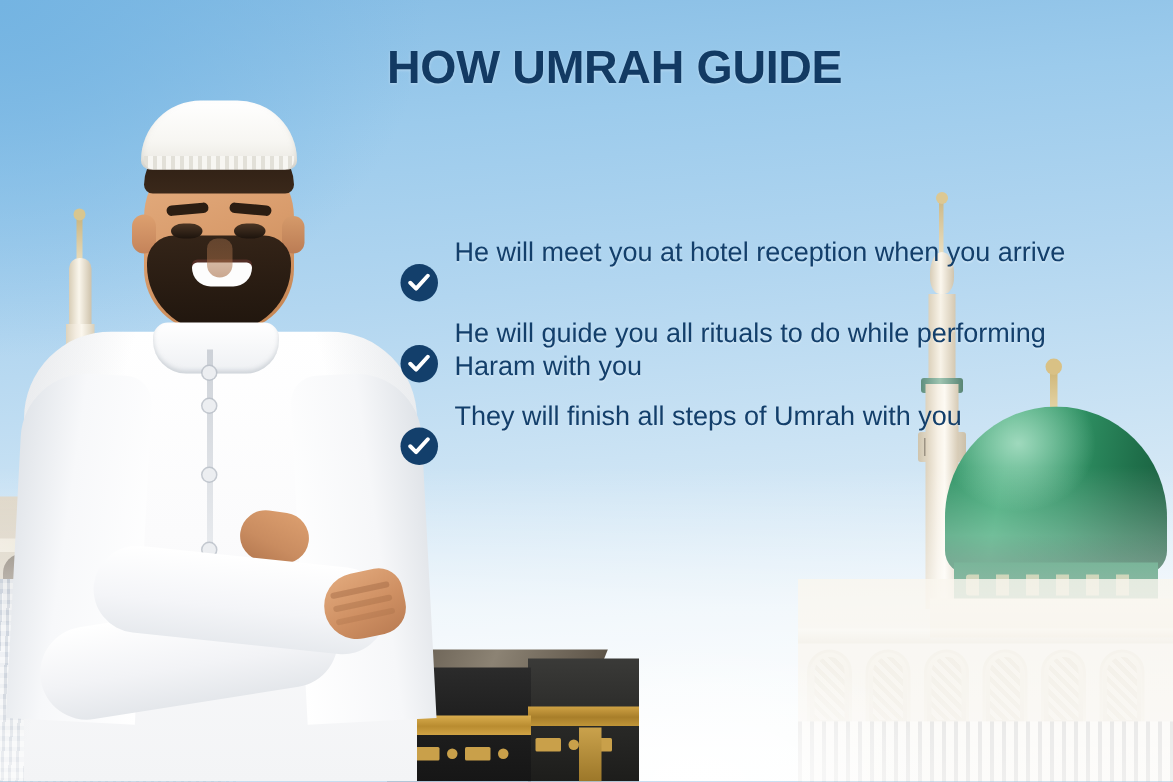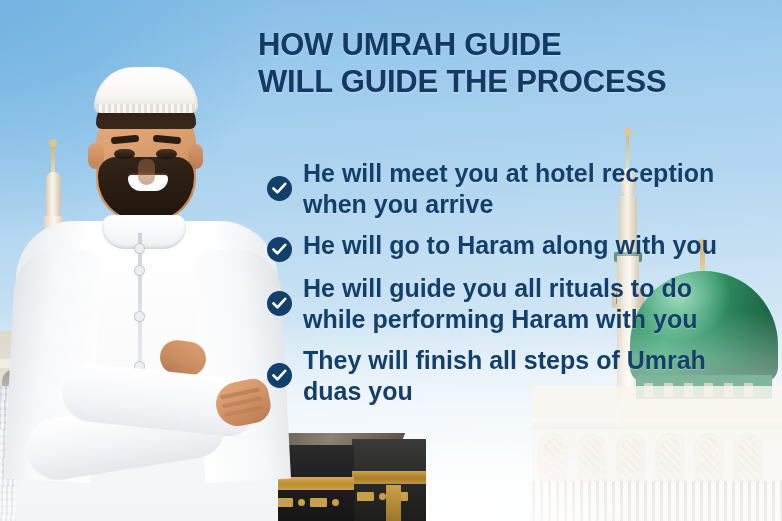--- a/index.html
+++ b/index.html
@@ -450,22 +450,22 @@
     width:25px; height:25px;
     border-radius:50%;
     background:#133f6b;
     position:relative;
     margin-top:11px;
   }
   .bullet.two-line .check { margin-top:22px; }
   .bullet .check svg { position:absolute; left:5px; top:6px; }
   .bullet .btext {
     color:#133f6b;
-    font-size:25px;
-    font-weight:bold;
+    font-size:18px;
+    font-weight:normal;
     line-height:1.22;
     padding-top:4px;
     text-shadow:0 1px 1px rgba(255,255,255,.3);
   }
 </style>
 </head>
 <body>
 
 <div class="banner">
 
@@ -582,57 +582,48 @@
     <div class="m-btn b4"></div>
     <div class="m-arm-l"></div>
     <div class="m-hand-l"></div>
     <div class="m-arm-r"></div>
     <div class="m-hand-r"></div>
   </div>
 
   <div class="content">
     <div class="headline">
       <span class="hl-line">HOW UMRAH GUIDE</span>
-      <span class="hl-line">WILL GUIDE THE PROCESS</span>
     </div>
 
     <div class="bullets">
 
       <div class="bullet two-line">
         <span class="check">
           <svg width="15" height="13" viewBox="0 0 15 13">
               <path d="M1.5 6.5 L5.4 10.4 L13.2 1.8" stroke="#ffffff" stroke-width="2.6" fill="none" stroke-linecap="round" stroke-linejoin="round"></path>
             </svg>
         </span>
         <span class="btext">He will meet you at hotel reception when you arrive</span>
       </div>
 
-      <div class="bullet">
-        <span class="check">
-          <svg width="15" height="13" viewBox="0 0 15 13">
-              <path d="M1.5 6.5 L5.4 10.4 L13.2 1.8" stroke="#ffffff" stroke-width="2.6" fill="none" stroke-linecap="round" stroke-linejoin="round"></path>
-            </svg>
-        </span>
-        <span class="btext">He will go to Haram along with you</span>
-      </div>
 
 
       <div class="bullet two-line">
         <span class="check">
           <svg width="15" height="13" viewBox="0 0 15 13">
               <path d="M1.5 6.5 L5.4 10.4 L13.2 1.8" stroke="#ffffff" stroke-width="2.6" fill="none" stroke-linecap="round" stroke-linejoin="round"></path>
             </svg>
         </span>
         <span class="btext">He will guide you all rituals to do while performing Haram with you</span>
       </div>
 
       <div class="bullet two-line">
         <span class="check">
           <svg width="15" height="13" viewBox="0 0 15 13">
               <path d="M1.5 6.5 L5.4 10.4 L13.2 1.8" stroke="#ffffff" stroke-width="2.6" fill="none" stroke-linecap="round" stroke-linejoin="round"></path>
             </svg>
         </span>
-        <span class="btext">They will finish all steps of Umrah duas you</span>
+        <span class="btext">They will finish all steps of Umrah with you</span>
       </div>
 
     </div>
   </div>
 </div>
 
 </body></html>

